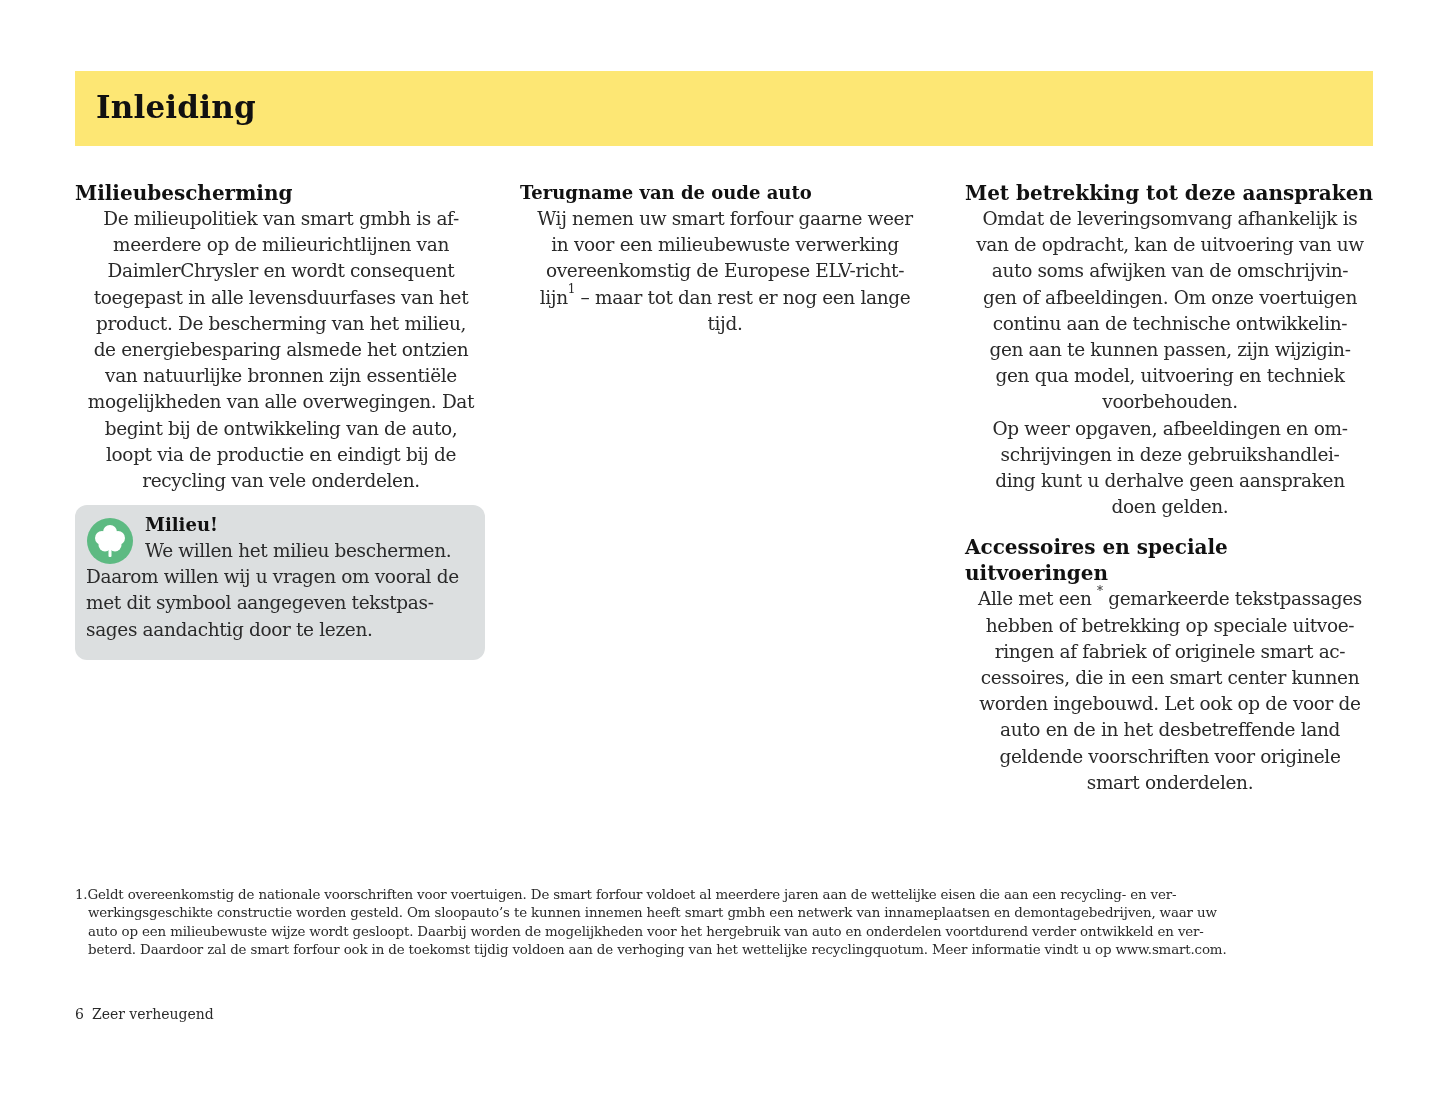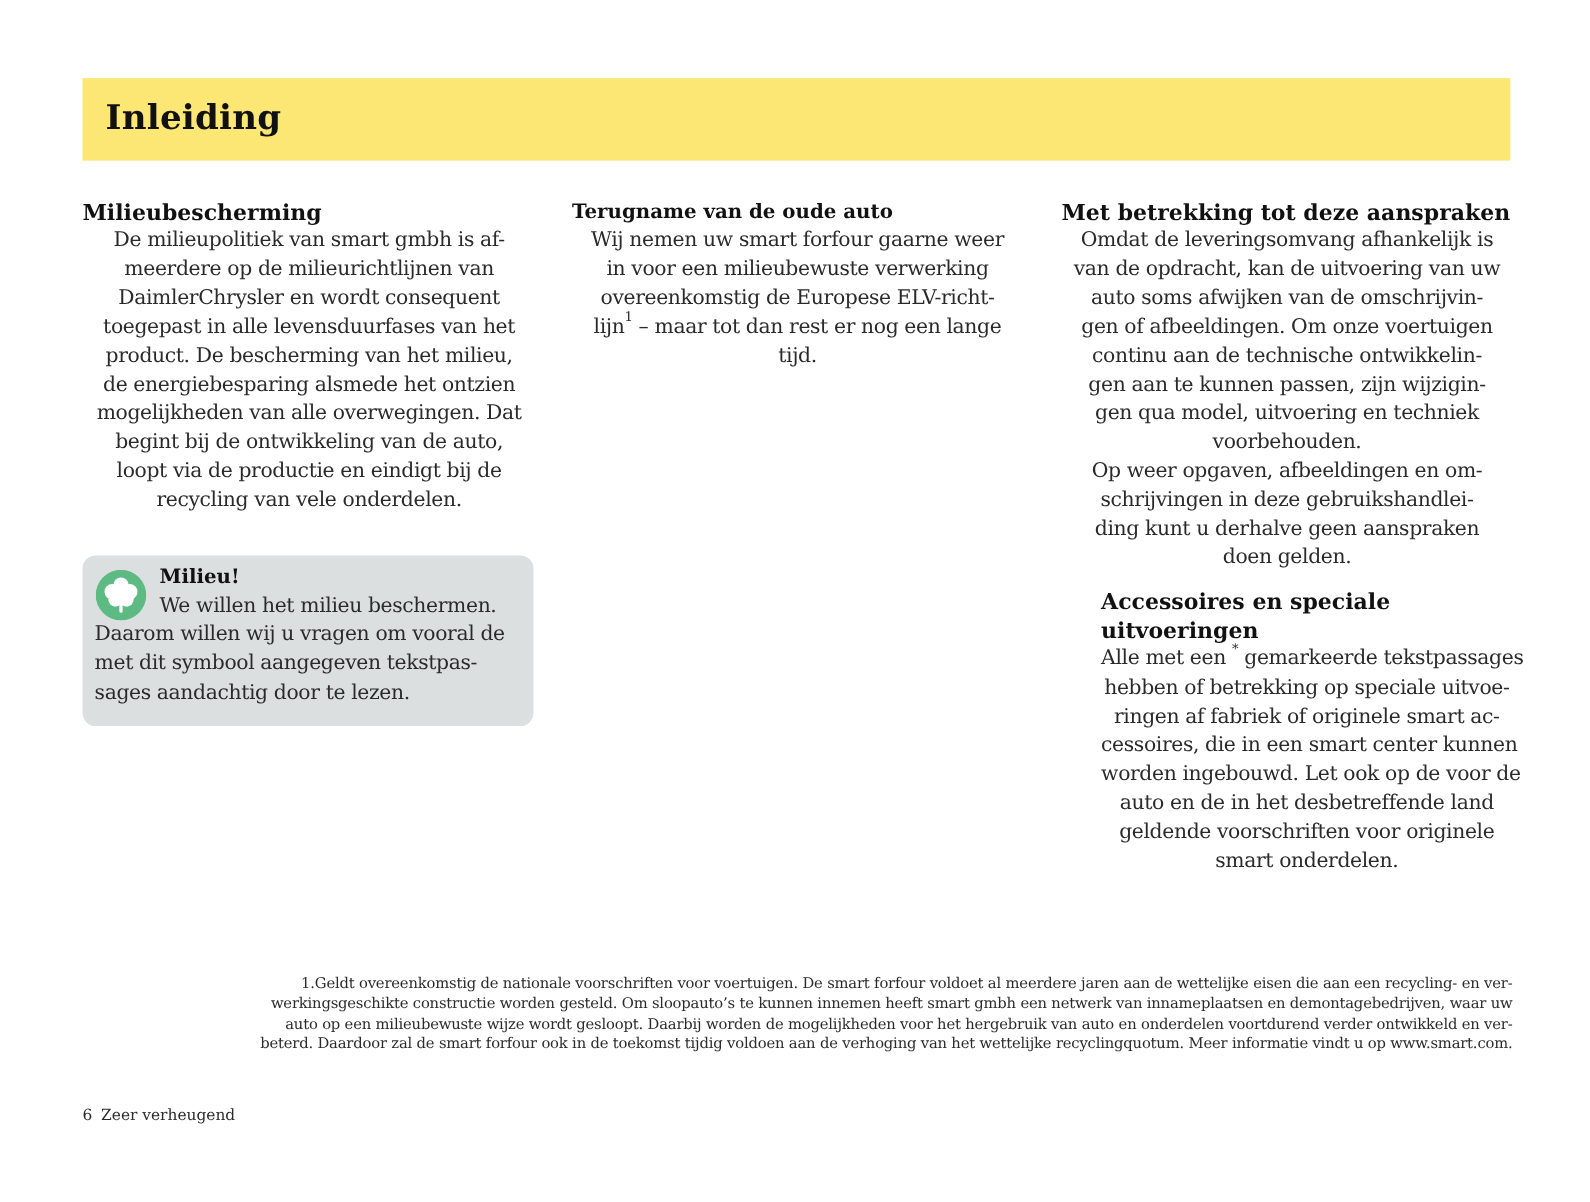--- a/index.html
+++ b/index.html
@@ -46,25 +46,25 @@
       position: absolute; left: 70px; top: 9px;
       font-weight: bold; font-size: 18px; color: #111;
       font-family: "DejaVu Serif", serif;
     }
     .note .text {
       position: absolute; left: 11px; top: 33px; width: 396px;
       font-size: 18.5px; line-height: 26.2px; letter-spacing: -0.35px;
       font-family: "DejaVu Serif", serif; color: #2a2a2a;
     }
     .note .text .indent { padding-left: 59px; }
-    .section2 { margin-top: 14px; margin-left: 36px; }
+    .section2 { margin-top: 14px; }
     .footnote {
       position: absolute; left: 75px; top: 886px; width: 1300px;
       font-family: "DejaVu Serif", serif; font-size: 13.4px; line-height: 18.4px;
-      color: #2a2a2a; letter-spacing: -0.15px; text-align: right;
+      color: #2a2a2a; letter-spacing: -0.15px;
     }
     .footnote .line { padding-left: 13px; }
     .footnote .line.first { padding-left: 0; }
     .footer {
       position: absolute; left: 75px; top: 1006px;
       font-family: "DejaVu Serif", serif; font-size: 14px; color: #2a2a2a;
     }
     .footer .num { margin-right: 8px; }
   </style>
 </head>
@@ -76,20 +76,21 @@
 
 <div class="col col1">
   <h2>Milieubescherming</h2>
   <p class="body">
     <span class="line">De milieupolitiek van smart gmbh is af-</span>
     <span class="line">meerdere op de milieurichtlijnen van</span>
     <span class="line">DaimlerChrysler en wordt consequent</span>
     <span class="line">toegepast in alle levensduurfases van het</span>
     <span class="line">product. De bescherming van het milieu,</span>
     <span class="line">de energiebesparing alsmede het ontzien</span>
+    <span class="line">van natuurlijke bronnen zijn essentiële</span>
     <span class="line">mogelijkheden van alle overwegingen. Dat</span>
     <span class="line">begint bij de ontwikkeling van de auto,</span>
     <span class="line">loopt via de productie en eindigt bij de</span>
     <span class="line">recycling van vele onderdelen.</span>
   </p>
 </div>
 
 <div class="note">
   <svg class="icon" viewBox="0 0 46 46">
     <circle cx="23" cy="23" r="23" fill="#5dba82"></circle>

